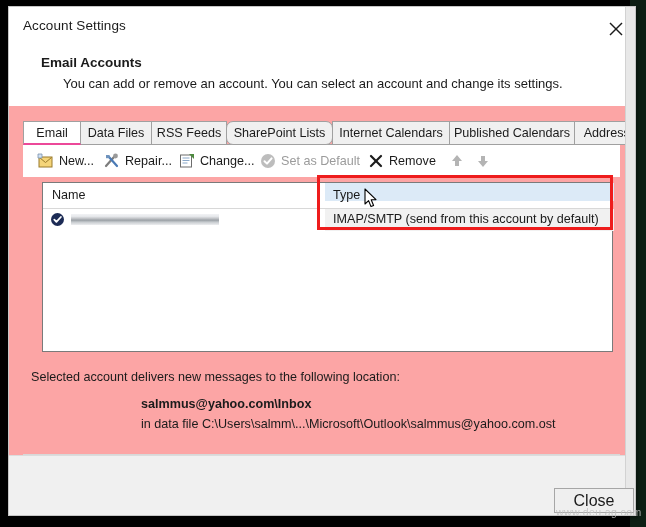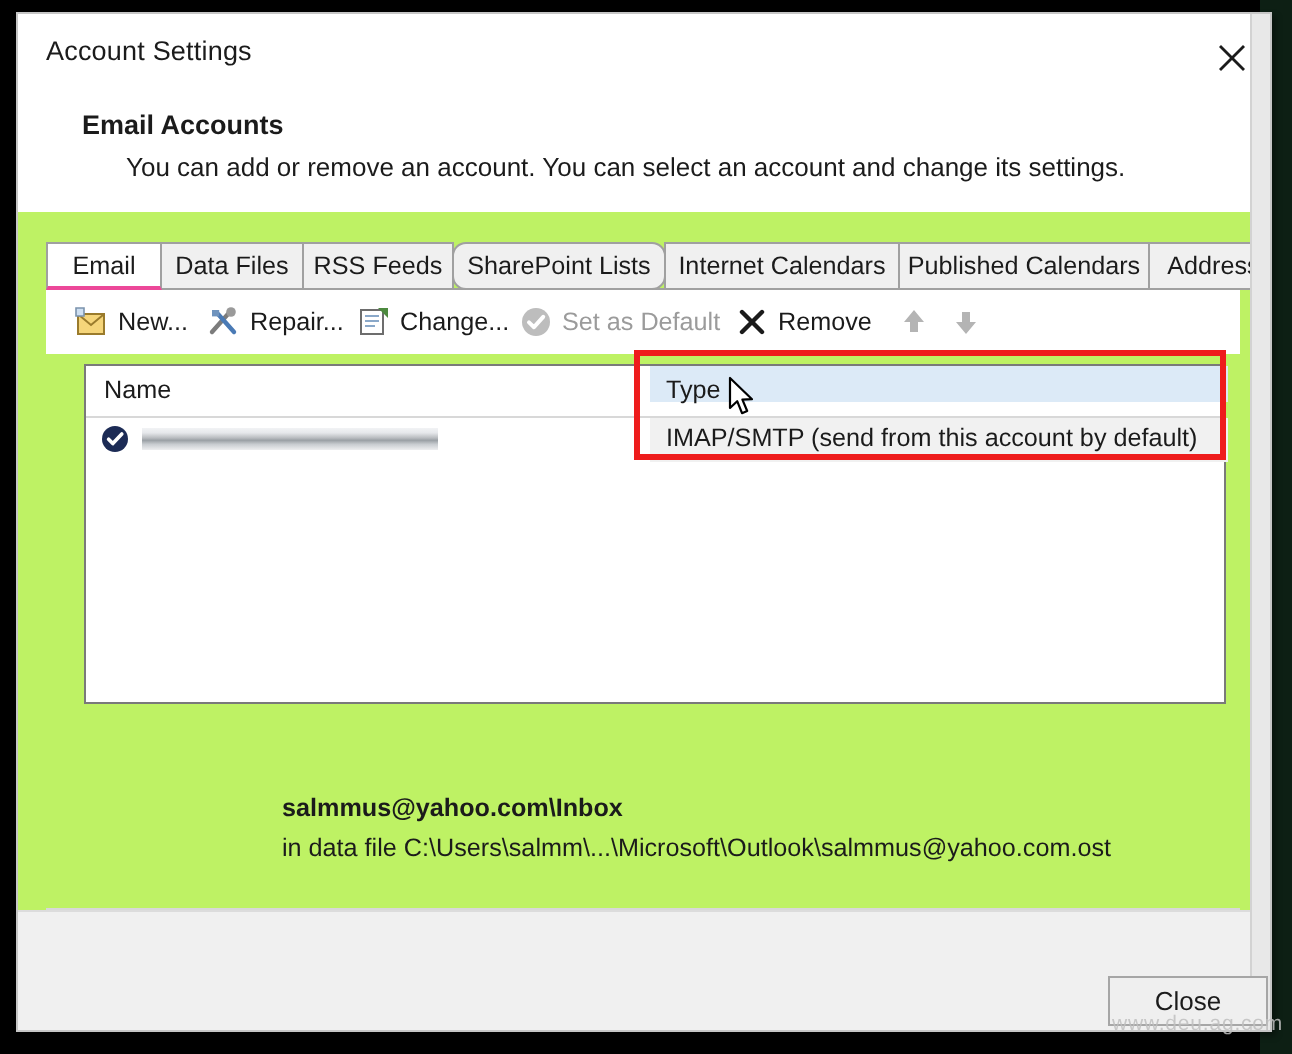--- a/index.html
+++ b/index.html
@@ -30,21 +30,21 @@
     background: #0d1f14;
   }
 
   
   .window {
     position: absolute;
     left: 8px;
     top: 6px;
     width: 628px;
     height: 510px;
-    background: #bef264;
+    background: #fca5a5;
     border: 1px solid #c6c6c6;
     box-shadow: 2px 2px 3px rgba(0,0,0,0.35);
     box-sizing: border-box;
     overflow: hidden;
   }
   .right-rail {
     position: absolute;
     right: 0px;
     top: 0px;
     width: 9px;
@@ -299,21 +299,21 @@
   }
   .close-btn {
     position: absolute;
     left: 545px;
     top: 481px;
     width: 80px;
     height: 25px;
     background: #efefef;
     border: 1px solid #a6a6a6;
     box-sizing: border-box;
-    font-size: 13px;
+    font-size: 16px;
     color: #1b1b1b;
     font-family: "Liberation Sans", sans-serif;
     cursor: default;
     text-align: center;
     line-height: 23px;
     z-index: 7;
   }
 
   .watermark {
     position: absolute;
@@ -473,20 +473,21 @@
   </div>
 
   <div class="red-box"></div>
 
   <div class="cursor">
     <svg width="14" height="21" viewBox="0 0 14 21">
       <path d="M1 1 L1 16 L4.6 12.6 L7 18.6 L9.6 17.5 L7.2 11.8 L12 11.6 Z" fill="#ffffff" stroke="#000000" stroke-width="1.1" stroke-linejoin="round"></path>
     </svg>
   </div>
 
+  <div class="loc-line loc-intro">Selected account delivers new messages to the following location:</div>
   <div class="loc-line loc-mailbox">salmmus@yahoo.com\Inbox</div>
   <div class="loc-line loc-file">in data file C:\Users\salmm\...\Microsoft\Outlook\salmmus@yahoo.com.ost</div>
 
   <div class="sep-line"></div>
   <div class="bottom-panel"></div>
   <div class="close-btn">Close</div>
 
   <div class="right-rail"></div>
 </div>
 

